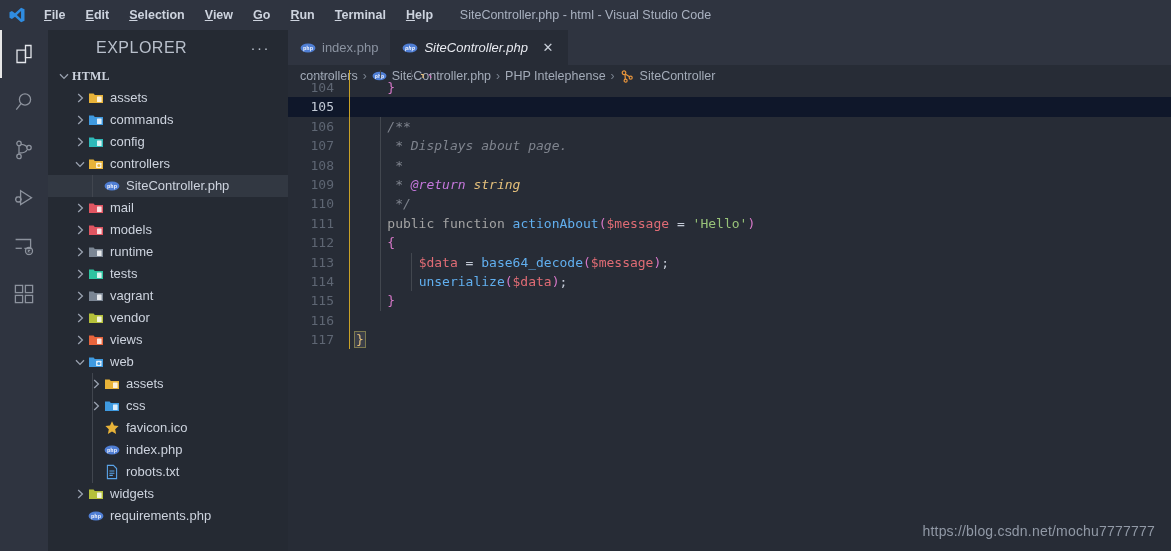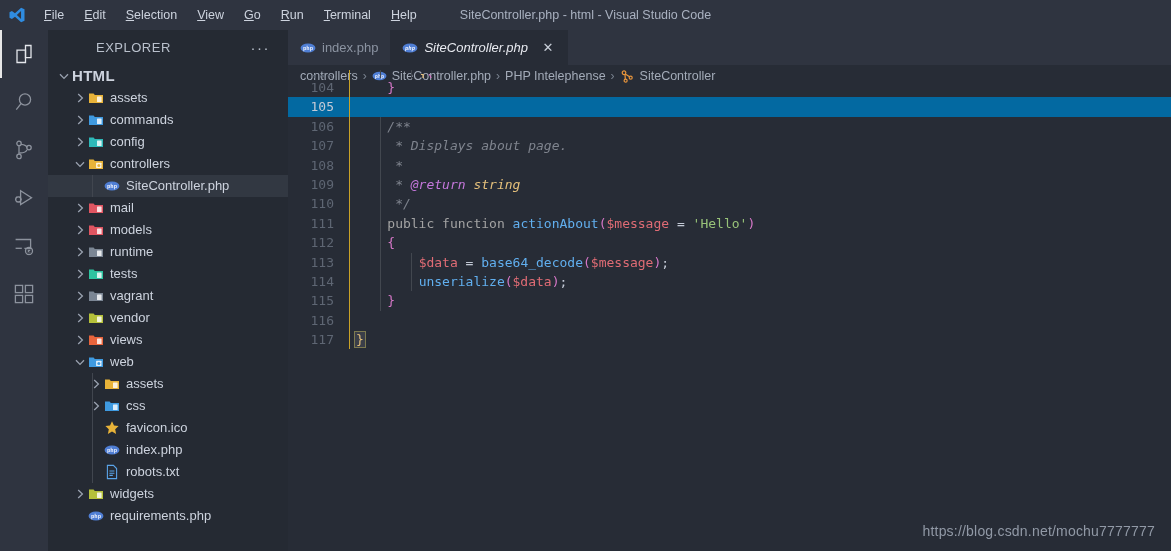--- a/index.html
+++ b/index.html
@@ -12,21 +12,21 @@
   body { position: relative; }
 
   
   #titlebar {
     position: absolute; top: 0; left: 0; width: 1171px; height: 30px;
     background: #2f3440;
     display: flex; align-items: center;
   }
   #vscode-logo { width: 34px; height: 30px; display: flex; align-items: center; justify-content: center; }
   #vscode-logo svg { display: block; }
-  .menu-list { display: flex; align-items: flex-start; height: 30px; }
+  .menu-list { display: flex; align-items: flex-start; height: 30px; font-weight: bold; }
   .menu-item {
     font-size: 12.5px; color: #cdd3de; padding: 0 10px;
     line-height: 30px; height: 30px; cursor: default; white-space: nowrap;
   }
   .menu-item u { text-decoration: underline; }
   #window-title {
     position: absolute; left: 0; top: 0; width: 1171px; height: 30px;
     line-height: 30px; text-align: center;
     font-size: 12.5px; color: #a9b1c0; pointer-events: none;
   }
@@ -49,31 +49,31 @@
 
   
   #sidebar {
     position: absolute; top: 30px; left: 48px; width: 240px; height: 521px;
     background: #252a33; overflow: hidden;
   }
   #sidebar-header {
     height: 35px; display: flex; align-items: center; justify-content: space-between;
     padding: 0 18px 0 20px;
   }
-  #sidebar-title { font-size: 13px; letter-spacing: .5px; color: #b9c0cc; padding-left: 28px; }
+  #sidebar-title { font-size: 16px; letter-spacing: .5px; color: #b9c0cc; padding-left: 28px; }
   #sidebar-more { color: #b9c0cc; font-size: 15px; letter-spacing: 1.5px; line-height: 10px; cursor: pointer; }
 
   #tree-root { padding-top: 0; }
   .row {
     height: 22px; display: flex; align-items: center;
     font-size: 13px; color: #cdd3de; white-space: nowrap; cursor: pointer;
     position: relative;
   }
   .row.selected { background: #323842; }
-  .row.rootrow { font-weight: bold; font-size: 15px; letter-spacing: .3px; }
+  .row.rootrow { font-weight: bold; font-size: 12px; letter-spacing: .3px; font-family: Liberation Serif, serif; }
   .chev {
     width: 16px; min-width: 16px; display: inline-flex; align-items: center; justify-content: center;
     color: #9aa2b0;
   }
   .chev svg { display: block; }
   .ficon { width: 16px; min-width: 16px; height: 16px; margin-right: 6px; display: inline-flex; align-items: center; justify-content: center; }
   .ficon svg { display: block; }
   .rlabel { line-height: 22px; }
 
   
@@ -104,21 +104,21 @@
   #breadcrumbs .sep { color: #79828f; font-size: 12px; padding: 0 1px; }
   .bcicon { width: 15px; height: 15px; display: inline-flex; align-items: center; justify-content: center; }
 
   
   #code {
     position: absolute; top: 40px; left: 0; width: 883px; height: 464px;
     font-family: "DejaVu Sans Mono", monospace; font-size: 13px;
     overflow: hidden;
   }
   .cline { height: 19.4px; position: relative; white-space: pre; }
-  .cline.active { background: #0369a1; }
+  .cline.active { background: #0f172a; }
   .lnum {
     position: absolute; left: 0; top: 0; width: 46px; text-align: right;
     color: #5e6673; font-size: 13px; line-height: 19.4px;
   }
   .cline.active .lnum { color: #c3cad6; }
   .ctext {
     position: absolute; left: 68px; top: 0; line-height: 19.4px; color: #c3cad6;
   }
   
   .vg { position: absolute; top: 0; width: 1px; height: 19.4px; }

